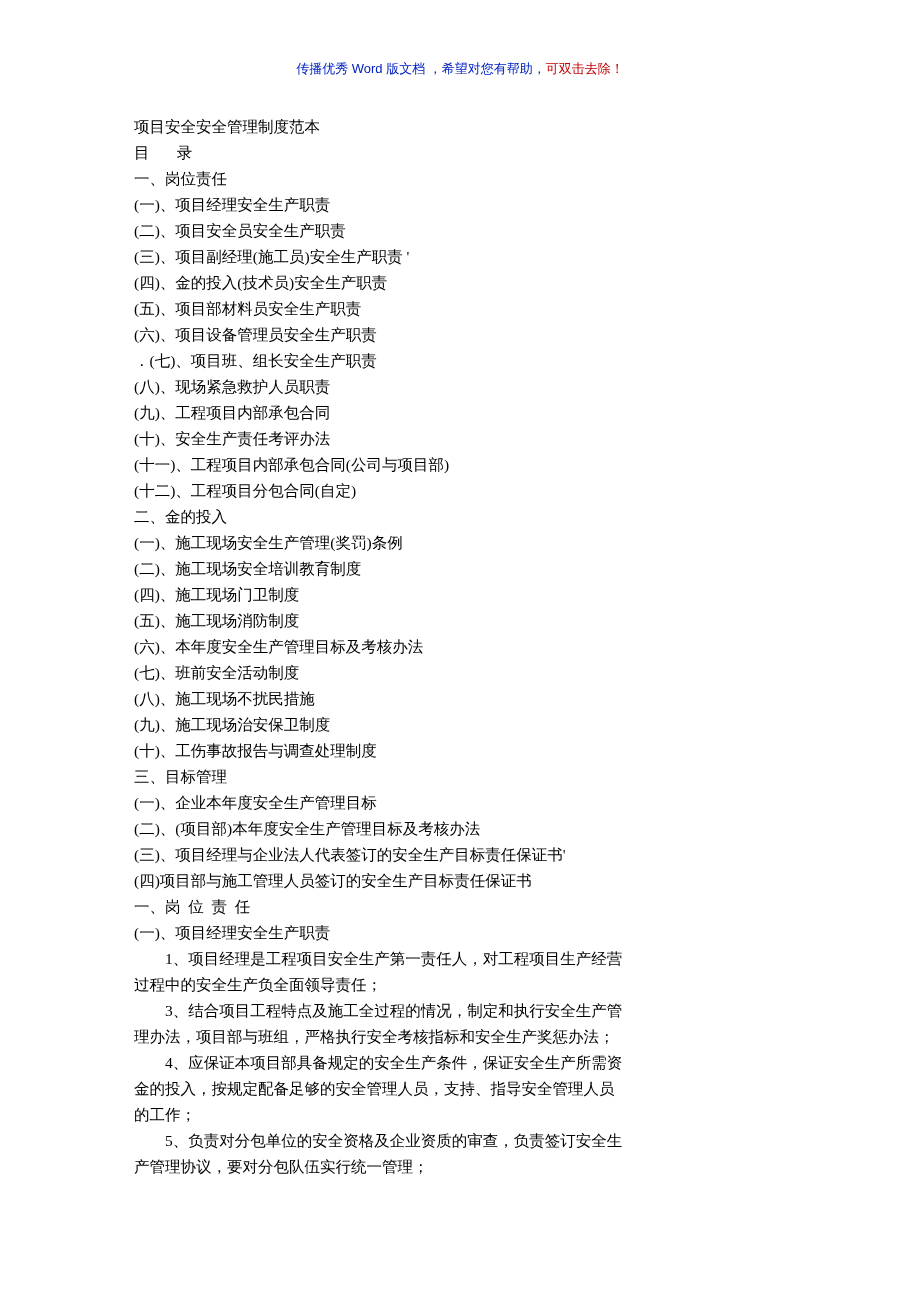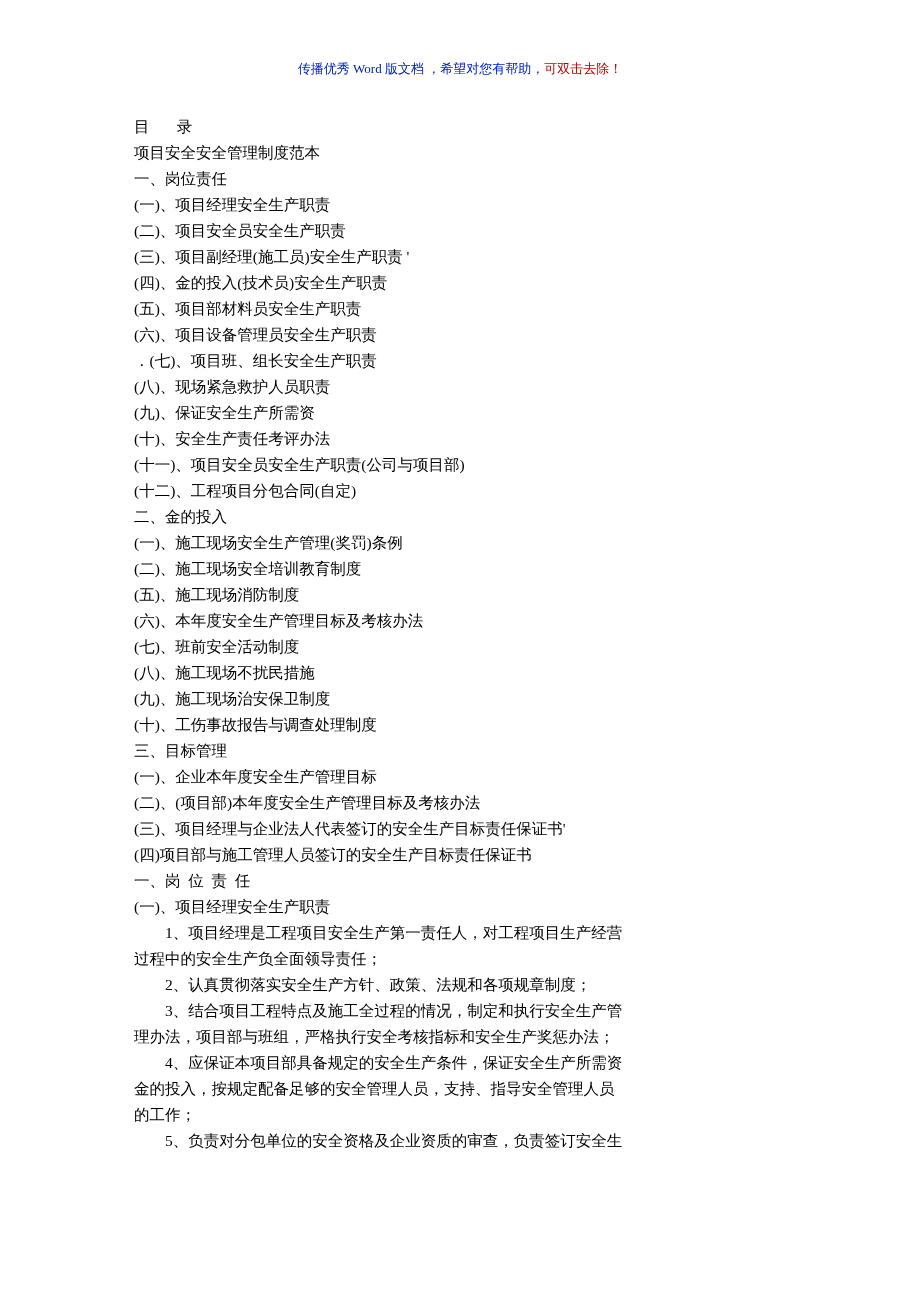--- a/index.html
+++ b/index.html
@@ -10,21 +10,21 @@
     width: 920px;
   }
   .page {
     padding: 60px 134px 80px 134px;
     box-sizing: border-box;
   }
   .header-note {
     text-align: center;
     font-size: 13px;
     margin-bottom: 36px;
-    font-family: Liberation Serif, serif;
+    font-family: Liberation Sans, sans-serif;
   }
   .header-note .blue { color: #0020c0; }
   .header-note .red { color: #c00000; }
   .line {
     font-size: 15.5px;
     line-height: 26px;
     color: #000;
     margin: 0;
     padding: 0;
     white-space: pre-wrap;
@@ -34,54 +34,55 @@
   }
 </style>
 </head>
 <body>
 
 <div class="page">
   <div class="header-note">
     <span class="blue">传播优秀 Word 版文档 ，希望对您有帮助，</span><span class="red">可双击去除！</span>
   </div>
   <div id="body-lines">
+      <p class="line">项目安全安全管理制度范本</p>
       <p class="line">目       录</p>
-      <p class="line">项目安全安全管理制度范本</p>
       <p class="line">一、岗位责任</p>
       <p class="line">(一)、项目经理安全生产职责</p>
       <p class="line">(二)、项目安全员安全生产职责</p>
       <p class="line">(三)、项目副经理(施工员)安全生产职责 '</p>
       <p class="line">(四)、金的投入(技术员)安全生产职责</p>
       <p class="line">(五)、项目部材料员安全生产职责</p>
       <p class="line">(六)、项目设备管理员安全生产职责</p>
       <p class="line">．(七)、项目班、组长安全生产职责</p>
       <p class="line">(八)、现场紧急救护人员职责</p>
-      <p class="line">(九)、保证安全生产所需资</p>
+      <p class="line">(九)、工程项目内部承包合同</p>
       <p class="line">(十)、安全生产责任考评办法</p>
-      <p class="line">(十一)、项目安全员安全生产职责(公司与项目部)</p>
+      <p class="line">(十一)、工程项目内部承包合同(公司与项目部)</p>
       <p class="line">(十二)、工程项目分包合同(自定)</p>
       <p class="line">二、金的投入</p>
       <p class="line">(一)、施工现场安全生产管理(奖罚)条例</p>
       <p class="line">(二)、施工现场安全培训教育制度</p>
+      <p class="line">(四)、施工现场门卫制度</p>
       <p class="line">(五)、施工现场消防制度</p>
       <p class="line">(六)、本年度安全生产管理目标及考核办法</p>
       <p class="line">(七)、班前安全活动制度</p>
       <p class="line">(八)、施工现场不扰民措施</p>
       <p class="line">(九)、施工现场治安保卫制度</p>
       <p class="line">(十)、工伤事故报告与调查处理制度</p>
       <p class="line">三、目标管理</p>
       <p class="line">(一)、企业本年度安全生产管理目标</p>
       <p class="line">(二)、(项目部)本年度安全生产管理目标及考核办法</p>
       <p class="line">(三)、项目经理与企业法人代表签订的安全生产目标责任保证书'</p>
       <p class="line">(四)项目部与施工管理人员签订的安全生产目标责任保证书</p>
       <p class="line">一、岗  位  责  任</p>
       <p class="line">(一)、项目经理安全生产职责</p>
       <p class="line indent">1、项目经理是工程项目安全生产第一责任人，对工程项目生产经营</p>
       <p class="line">过程中的安全生产负全面领导责任；</p>
-      <p class="line indent">2、认真贯彻落实安全生产方针、政策、法规和各项规章制度；</p>
       <p class="line indent">3、结合项目工程特点及施工全过程的情况，制定和执行安全生产管</p>
       <p class="line">理办法，项目部与班组，严格执行安全考核指标和安全生产奖惩办法；</p>
       <p class="line indent">4、应保证本项目部具备规定的安全生产条件，保证安全生产所需资</p>
       <p class="line">金的投入，按规定配备足够的安全管理人员，支持、指导安全管理人员</p>
       <p class="line">的工作；</p>
       <p class="line indent">5、负责对分包单位的安全资格及企业资质的审查，负责签订安全生</p>
+      <p class="line">产管理协议，要对分包队伍实行统一管理；</p>
     </div>
 </div>
 
 </body></html>

